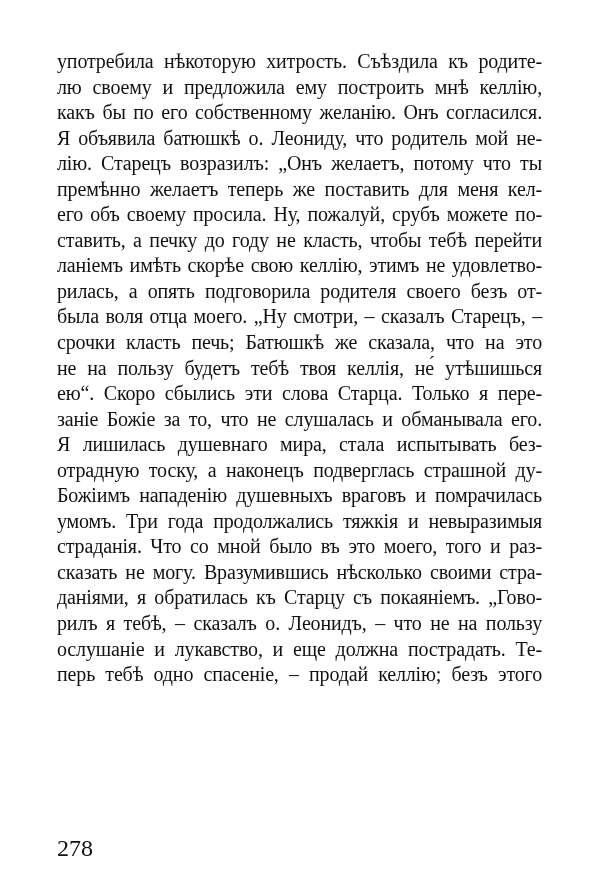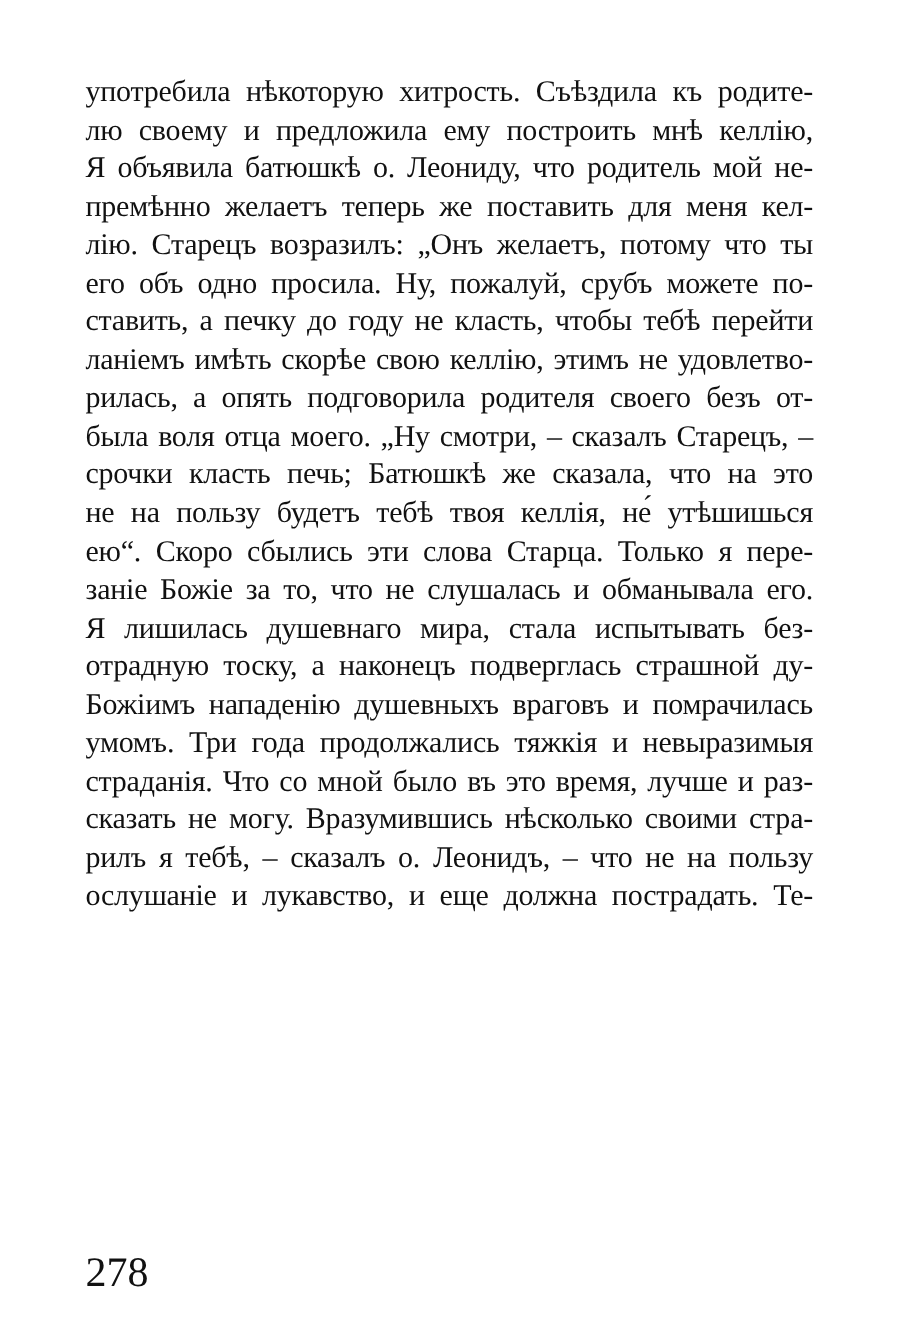--- a/index.html
+++ b/index.html
@@ -37,47 +37,50 @@
       height: 25.55px;
       text-align: justify;
       text-align-last: justify;
       white-space: normal;
     }
     .page-number {
       position: absolute;
       left: 57px;
       top: 836px;
       font-family: "Liberation Serif", "DejaVu Serif", serif;
-      font-size: 28px;
+      font-size: 24px;
       line-height: 25.55px;
       color: #111111;
     }
   </style>
 </head>
 <body>
 
 <div class="page">
   <div class="text-block">
     <div class="line">употребила нѣкоторую хитрость. Съѣздила къ родите-</div>
     <div class="line">лю своему и предложила ему построить мнѣ келлію,</div>
+    <div class="line">какъ бы по его собственному желанію. Онъ согласился.</div>
     <div class="line">Я объявила батюшкѣ о. Леониду, что родитель мой не-</div>
+    <div class="line">лію. Старецъ возразилъ: „Онъ желаетъ, потому что ты</div>
     <div class="line">премѣнно желаетъ теперь же поставить для меня кел-</div>
-    <div class="line">лію. Старецъ возразилъ: „Онъ желаетъ, потому что ты</div>
-    <div class="line">его объ одно просила. Ну, пожалуй, срубъ можете по-</div>
+    <div class="line">его объ своему просила. Ну, пожалуй, срубъ можете по-</div>
     <div class="line">ставить, а печку до году не класть, чтобы тебѣ перейти</div>
     <div class="line">ланіемъ имѣть скорѣе свою келлію, этимъ не удовлетво-</div>
     <div class="line">рилась, а опять подговорила родителя своего безъ от-</div>
     <div class="line">была воля отца моего. „Ну смотри, – сказалъ Старецъ, –</div>
     <div class="line">срочки класть печь; Батюшкѣ же сказала, что на это</div>
     <div class="line">не на пользу будетъ тебѣ твоя келлія, не́ утѣшишься</div>
     <div class="line">ею“. Скоро сбылись эти слова Старца. Только я пере-</div>
     <div class="line">заніе Божіе за то, что не слушалась и обманывала его.</div>
     <div class="line">Я лишилась душевнаго мира, стала испытывать без-</div>
     <div class="line">отрадную тоску, а наконецъ подверглась страшной ду-</div>
     <div class="line">Божіимъ нападенію душевныхъ враговъ и помрачилась</div>
     <div class="line">умомъ. Три года продолжались тяжкія и невыразимыя</div>
-    <div class="line">страданія. Что со мной было въ это время, лучше и раз-</div>
+    <div class="line">страданія. Что со мной было въ это моего, того и раз-</div>
     <div class="line">сказать не могу. Вразумившись нѣсколько своими стра-</div>
+    <div class="line">даніями, я обратилась къ Старцу съ покаяніемъ. „Гово-</div>
     <div class="line">рилъ я тебѣ, – сказалъ о. Леонидъ, – что не на пользу</div>
     <div class="line">ослушаніе и лукавство, и еще должна пострадать. Те-</div>
+    <div class="line">перь тебѣ одно спасеніе, – продай келлію; безъ этого</div>
   </div>
   <div class="page-number">278</div>
 </div>
 
 </body></html>

